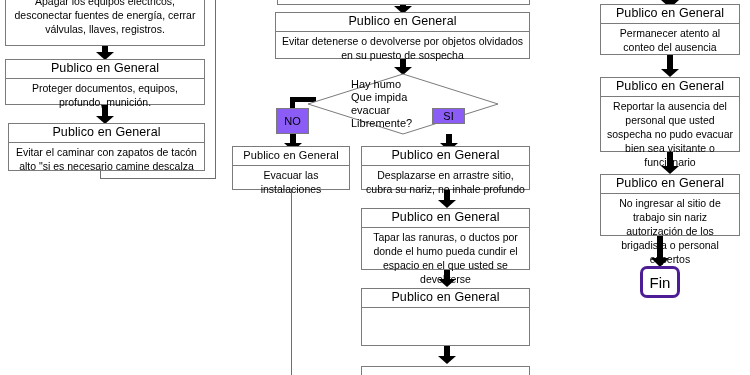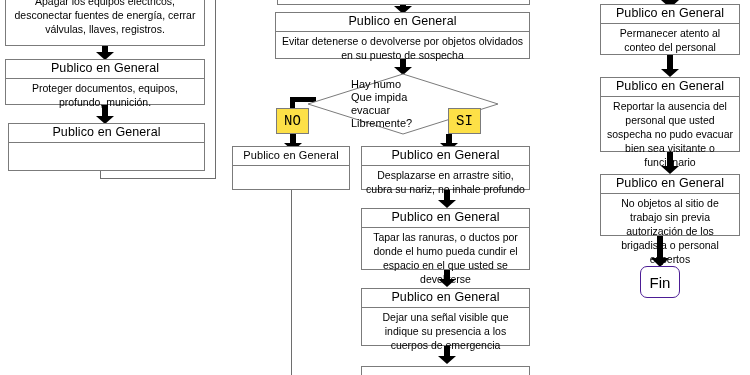--- a/index.html
+++ b/index.html
@@ -45,34 +45,33 @@
     font-size:10.5px;
     line-height:14px;
     padding:2px 4px;
   }
   .node.nohdr .body{font-size:10.5px;}
 
   
   .labelbox{
     position:absolute;
     box-sizing:border-box;
-    background:#fde047;
+    background:#8b5cf6;
     border:1px solid #7b7b7b;
     display:flex;align-items:center;justify-content:center;
-    font-size:14px;color:#000;
+    font-size:11px;color:#000;
     z-index:4;
-    font-family:Liberation Mono, monospace;
   }
 
   
   .terminator{
     position:absolute;
     box-sizing:border-box;
     background:#fff;
-    border:1px solid #4c1d95;
+    border:3px solid #4c1d95;
     border-radius:7px;
     display:flex;align-items:center;justify-content:center;
     font-size:15px;color:#000;
     z-index:4;
   }
 
   
   .diamond-wrap{position:absolute;z-index:2;}
   .diamond-wrap svg{position:absolute;left:0;top:0;}
   .diamond-text{
@@ -113,20 +112,21 @@
 
   <div class="arrow" style="left:94px;top:104px;">
     <svg width="22" height="20" viewBox="0 0 22 20">
       <rect x="8" y="0" width="6" height="13" fill="#000"></rect>
       <polygon points="2,12 20,12 11,20" fill="#000"></polygon>
     </svg>
   </div>
 
   <div class="node" style="left:8px;top:123px;width:197px;height:48px;">
     <div class="hdr">Publico en General</div>
+    <div class="body">Evitar el  caminar con zapatos de tacón alto "si es necesario camine descalza</div>
   </div>
 
   <div class="line-thin" style="left:100px;top:171px;width:1px;height:8px;"></div>
   <div class="line-thin" style="left:100px;top:178px;width:116px;height:1px;"></div>
 
   <div class="line-thin" style="left:215px;top:0px;width:1px;height:179px;"></div>
 
   <div class="node nohdr" style="left:277px;top:-20px;width:253px;height:25px;">
     <div class="body"></div>
   </div>
@@ -165,31 +165,32 @@
   <div class="arrow" style="left:282px;top:134px;">
     <svg width="22" height="17" viewBox="0 0 22 17">
       <rect x="8" y="0" width="6" height="10" fill="#000"></rect>
       <polygon points="2,9 20,9 11,17" fill="#000"></polygon>
     </svg>
   </div>
 
   <div class="line-thick" style="left:435px;top:97px;width:26px;height:5px;"></div>
   <div class="line-thick" style="left:456px;top:97px;width:5px;height:12px;"></div>
 
-  <div class="labelbox" style="left:432px;top:108px;width:33px;height:26px;margin-left:16px;">SI</div>
+  <div class="labelbox" style="left:432px;top:108px;width:33px;height:16px;">SI</div>
 
   <div class="arrow" style="left:438px;top:134px;">
     <svg width="22" height="17" viewBox="0 0 22 17">
       <rect x="8" y="0" width="6" height="10" fill="#000"></rect>
       <polygon points="2,9 20,9 11,17" fill="#000"></polygon>
     </svg>
   </div>
 
   <div class="node" style="left:232px;top:146px;width:118px;height:44px;">
     <div class="hdr" style="font-size:11px;">Publico en General</div>
+    <div class="body">Evacuar las instalaciones</div>
   </div>
 
   <div class="line-thin" style="left:291px;top:190px;width:1px;height:185px;"></div>
 
   <div class="node" style="left:361px;top:146px;width:169px;height:44px;">
     <div class="hdr">Publico en General</div>
     <div class="body">Desplazarse en arrastre sitio, cubra su nariz, no inhale profundo</div>
   </div>
 
   <div class="arrow" style="left:436px;top:190px;">
@@ -206,21 +207,20 @@
 
   <div class="arrow" style="left:436px;top:270px;">
     <svg width="22" height="17" viewBox="0 0 22 17">
       <rect x="8" y="0" width="6" height="10" fill="#000"></rect>
       <polygon points="2,9 20,9 11,17" fill="#000"></polygon>
     </svg>
   </div>
 
   <div class="node" style="left:361px;top:288px;width:169px;height:58px;">
     <div class="hdr">Publico en General</div>
-    <div class="body">Dejar una señal visible que indique su presencia a los cuerpos de emergencia</div>
   </div>
 
   <div class="arrow" style="left:436px;top:346px;">
     <svg width="22" height="18" viewBox="0 0 22 18">
       <rect x="8" y="0" width="6" height="11" fill="#000"></rect>
       <polygon points="2,10 20,10 11,18" fill="#000"></polygon>
     </svg>
   </div>
 
   <div class="node nohdr" style="left:361px;top:366px;width:169px;height:30px;">
@@ -229,21 +229,21 @@
 
   <div class="arrow" style="left:659px;top:-6px;">
     <svg width="22" height="14" viewBox="0 0 22 14">
       <rect x="8" y="0" width="6" height="7" fill="#000"></rect>
       <polygon points="2,6 20,6 11,14" fill="#000"></polygon>
     </svg>
   </div>
 
   <div class="node" style="left:600px;top:4px;width:140px;height:51px;">
     <div class="hdr">Publico en General</div>
-    <div class="body">Permanecer atento al conteo del personal</div>
+    <div class="body">Permanecer atento al conteo del ausencia</div>
   </div>
 
   <div class="arrow" style="left:659px;top:55px;">
     <svg width="22" height="22" viewBox="0 0 22 22">
       <rect x="8" y="0" width="6" height="15" fill="#000"></rect>
       <polygon points="2,14 20,14 11,22" fill="#000"></polygon>
     </svg>
   </div>
 
   <div class="node" style="left:600px;top:77px;width:140px;height:75px;">
@@ -253,21 +253,21 @@
 
   <div class="arrow" style="left:659px;top:152px;">
     <svg width="22" height="22" viewBox="0 0 22 22">
       <rect x="8" y="0" width="6" height="15" fill="#000"></rect>
       <polygon points="2,14 20,14 11,22" fill="#000"></polygon>
     </svg>
   </div>
 
   <div class="node" style="left:600px;top:174px;width:140px;height:62px;">
     <div class="hdr">Publico en General</div>
-    <div class="body">No objetos al sitio de trabajo sin previa autorización de los brigadista o personal expertos</div>
+    <div class="body">No ingresar al sitio de trabajo sin nariz autorización de los brigadista o personal expertos</div>
   </div>
 
   <div class="arrow" style="left:649px;top:236px;">
     <svg width="22" height="31" viewBox="0 0 22 31">
       <rect x="8" y="0" width="6" height="23" fill="#000"></rect>
       <polygon points="2,22 20,22 11,31" fill="#000"></polygon>
     </svg>
   </div>
 
   <div class="terminator" style="left:640px;top:266px;width:40px;height:32px;">Fin</div>

